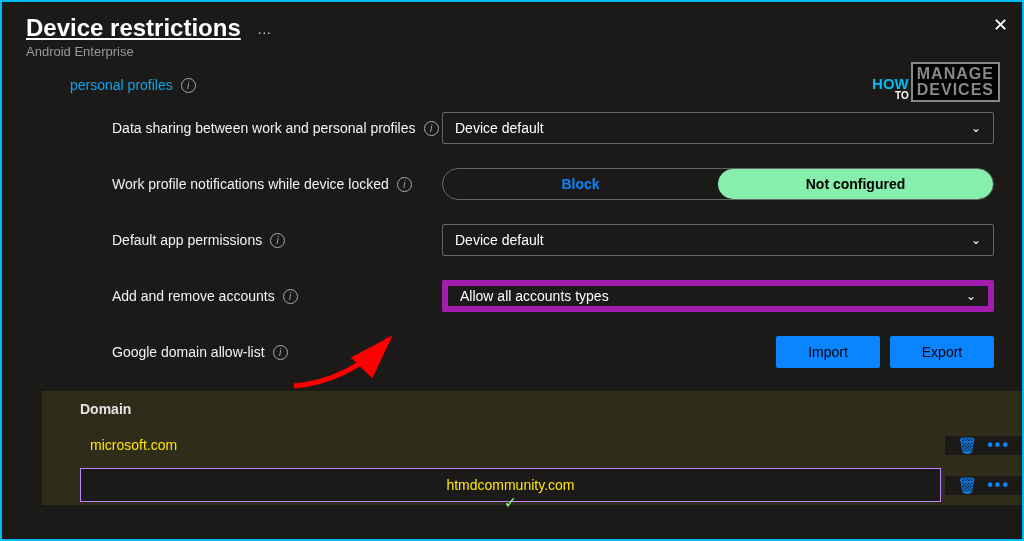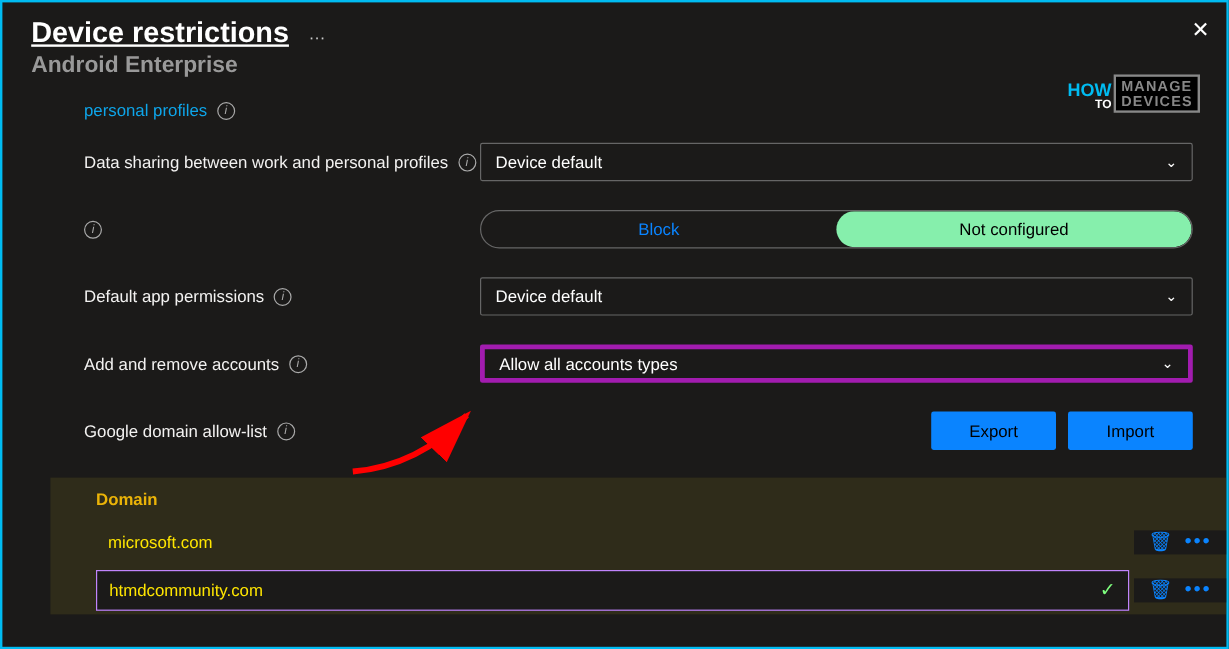--- a/index.html
+++ b/index.html
@@ -12,48 +12,49 @@
     overflow: hidden;
     position: relative;
     border: 2px solid #00bcf2;
   }
   .header {
     padding: 12px 24px 8px 24px;
     position: relative;
   }
   .header h1 { font-size: 24px; font-weight: 600; display: inline-block; text-decoration: underline; }
   .header .dots { margin-left: 12px; color: #ccc; font-size: 14px; vertical-align: middle; }
-  .subtitle { color: #999; font-size: 19px; margin-top: 2px; font-weight: bold; }
+  .subtitle { color: #999; font-size: 13px; margin-top: 2px; }
   .close-x {
     position: absolute; top: 12px; right: 14px;
     font-size: 18px; color: #ffffff; cursor: pointer;
   }
   .logo {
     position: absolute; top: 44px; right: 22px;
     display: flex; align-items: flex-end; font-weight: bold; margin-top: 16px;
   }
   .logo-how { color: #00bcf2; font-size: 15px; line-height: 12px; text-align: right; margin-right: 2px;}
   .logo-how small { font-size: 10px; display:block; color:#fff;}
   .logo-box {
-    border: 2px solid #888; padding: 2px 4px; font-size: 12px; color: #888;
+    border: 2px solid #888; padding: 2px 4px; font-size: 16px; color: #888;
     letter-spacing: 1px; background: #000;
   }
   .content {
     padding: 10px 0 0 68px;
     position: relative;
   }
   .row {
     display: flex; align-items: center;
     margin-bottom: 22px;
     min-height: 34px;
   }
   .label {
     width: 330px; font-size: 14px; color: #f3f2f1;
     display: flex; align-items: center; gap: 8px;
     line-height: 1.3;
+    margin-left: 42px;
   }
   .ctrl-col {
     flex: 1; padding-right: 28px;
     display: flex; align-items: flex-end; gap: 10px;
     position: relative;
   }
   .info-icon {
     display: inline-flex; align-items: center; justify-content: center;
     width: 15px; height: 15px;
     border: 1px solid #aaa; border-radius: 50%;
@@ -64,30 +65,30 @@
     flex: 1;
     border: 1px solid #666;
     background: #1b1a19;
     height: 32px;
     display: flex; align-items: center; justify-content: space-between;
     padding: 0 12px;
     font-size: 14px;
     border-radius: 2px;
     cursor: pointer;
   }
-  .dropdown.highlight { border: 4px solid #a21caf; }
+  .dropdown.highlight { border: 6px solid #a21caf; }
   .chev { font-size: 12px; color: #fff; }
   .toggle-group {
     flex: 1; display: flex;
     border: 1px solid #666; border-radius: 16px;
     height: 32px; overflow: hidden;
   }
   .toggle-opt {
     flex: 1; display: flex; align-items: center; justify-content: center;
-    font-size: 14px; cursor: pointer;
+    font-size: 14px; cursor: pointer; font-weight: bold;
   }
   .toggle-opt.block { color: #0a84ff; }
   .toggle-opt.active { background: #86efac; color: #000; border-radius: 16px; }
   .btn {
     background: #0a84ff; color: #000;
     height: 32px; min-width: 104px;
     display: inline-flex; align-items: center; justify-content: center;
     font-size: 14px; border-radius: 2px; cursor: pointer;
   }
   .right-btns { margin-left: auto; display: flex; gap: 10px; }
@@ -98,39 +99,40 @@
   }
   .cutoff-text { text-decoration: line-through; color: #666; letter-spacing: 0; }
   
   .domain-area {
     margin-left: -28px;
     background: rgba(120,110,30,0.22);
     padding: 0 0 0 28px;
     position: relative;
   }
   .domain-header {
-    color: #eab308; font-size: 14px; font-weight: 600;
+    color: #e5e5e5; font-size: 14px; font-weight: 600;
     padding: 10px 0 8px 10px;
   }
   .domain-row {
     display: flex; align-items: center;
     padding: 0 0 0 10px;
     height: 40px;
     position: relative;
   }
   .domain-row .cell {
     flex: 1; color: #ffe600; font-size: 14px;
     padding: 8px 10px;
   }
   .domain-row.editing .cell {
     border: 1px solid #c084fc;
     display: flex; align-items: center; justify-content: space-between;
     background: #1b1a19;
     margin-right: 4px;
     height: 34px;
+    flex-direction: column;
   }
   .domain-row .actions {
     display: flex; align-items: center; gap: 10px;
     padding: 0 12px;
     background: #1b1a19;
   }
   .trash { color: #0a84ff; cursor: pointer; }
   .more-dots { color: #0a84ff; cursor: pointer; letter-spacing: 2px; font-weight: bold;}
   .check { color: #7fff7f; font-size: 16px; }
   
@@ -174,20 +176,21 @@
     <div class="ctrl-col">
       <div class="dropdown">
         <span>Device default</span>
         <span class="chev">⌄</span>
       </div>
     </div>
   </div>
 
   <div class="row">
     <div class="label">
+      <span>Work profile notifications while device locked</span>
       <span class="info-icon">i</span>
     </div>
     <div class="ctrl-col">
       <div class="toggle-group">
         <div class="toggle-opt block">Block</div>
         <div class="toggle-opt active">Not configured</div>
       </div>
     </div>
   </div>
 
@@ -217,22 +220,22 @@
     </div>
   </div>
 
   <div class="row">
     <div class="label">
       <span>Google domain allow-list</span>
       <span class="info-icon">i</span>
     </div>
     <div class="ctrl-col">
       <div class="right-btns">
+        <div class="btn">Import</div>
         <div class="btn">Export</div>
-        <div class="btn">Import</div>
       </div>
     </div>
   </div>
 
   <div class="domain-area" style="margin-right:0">
     <div class="domain-header">Domain</div>
 
     <div class="domain-row">
       <div class="cell">microsoft.com</div>
       <div class="actions">

